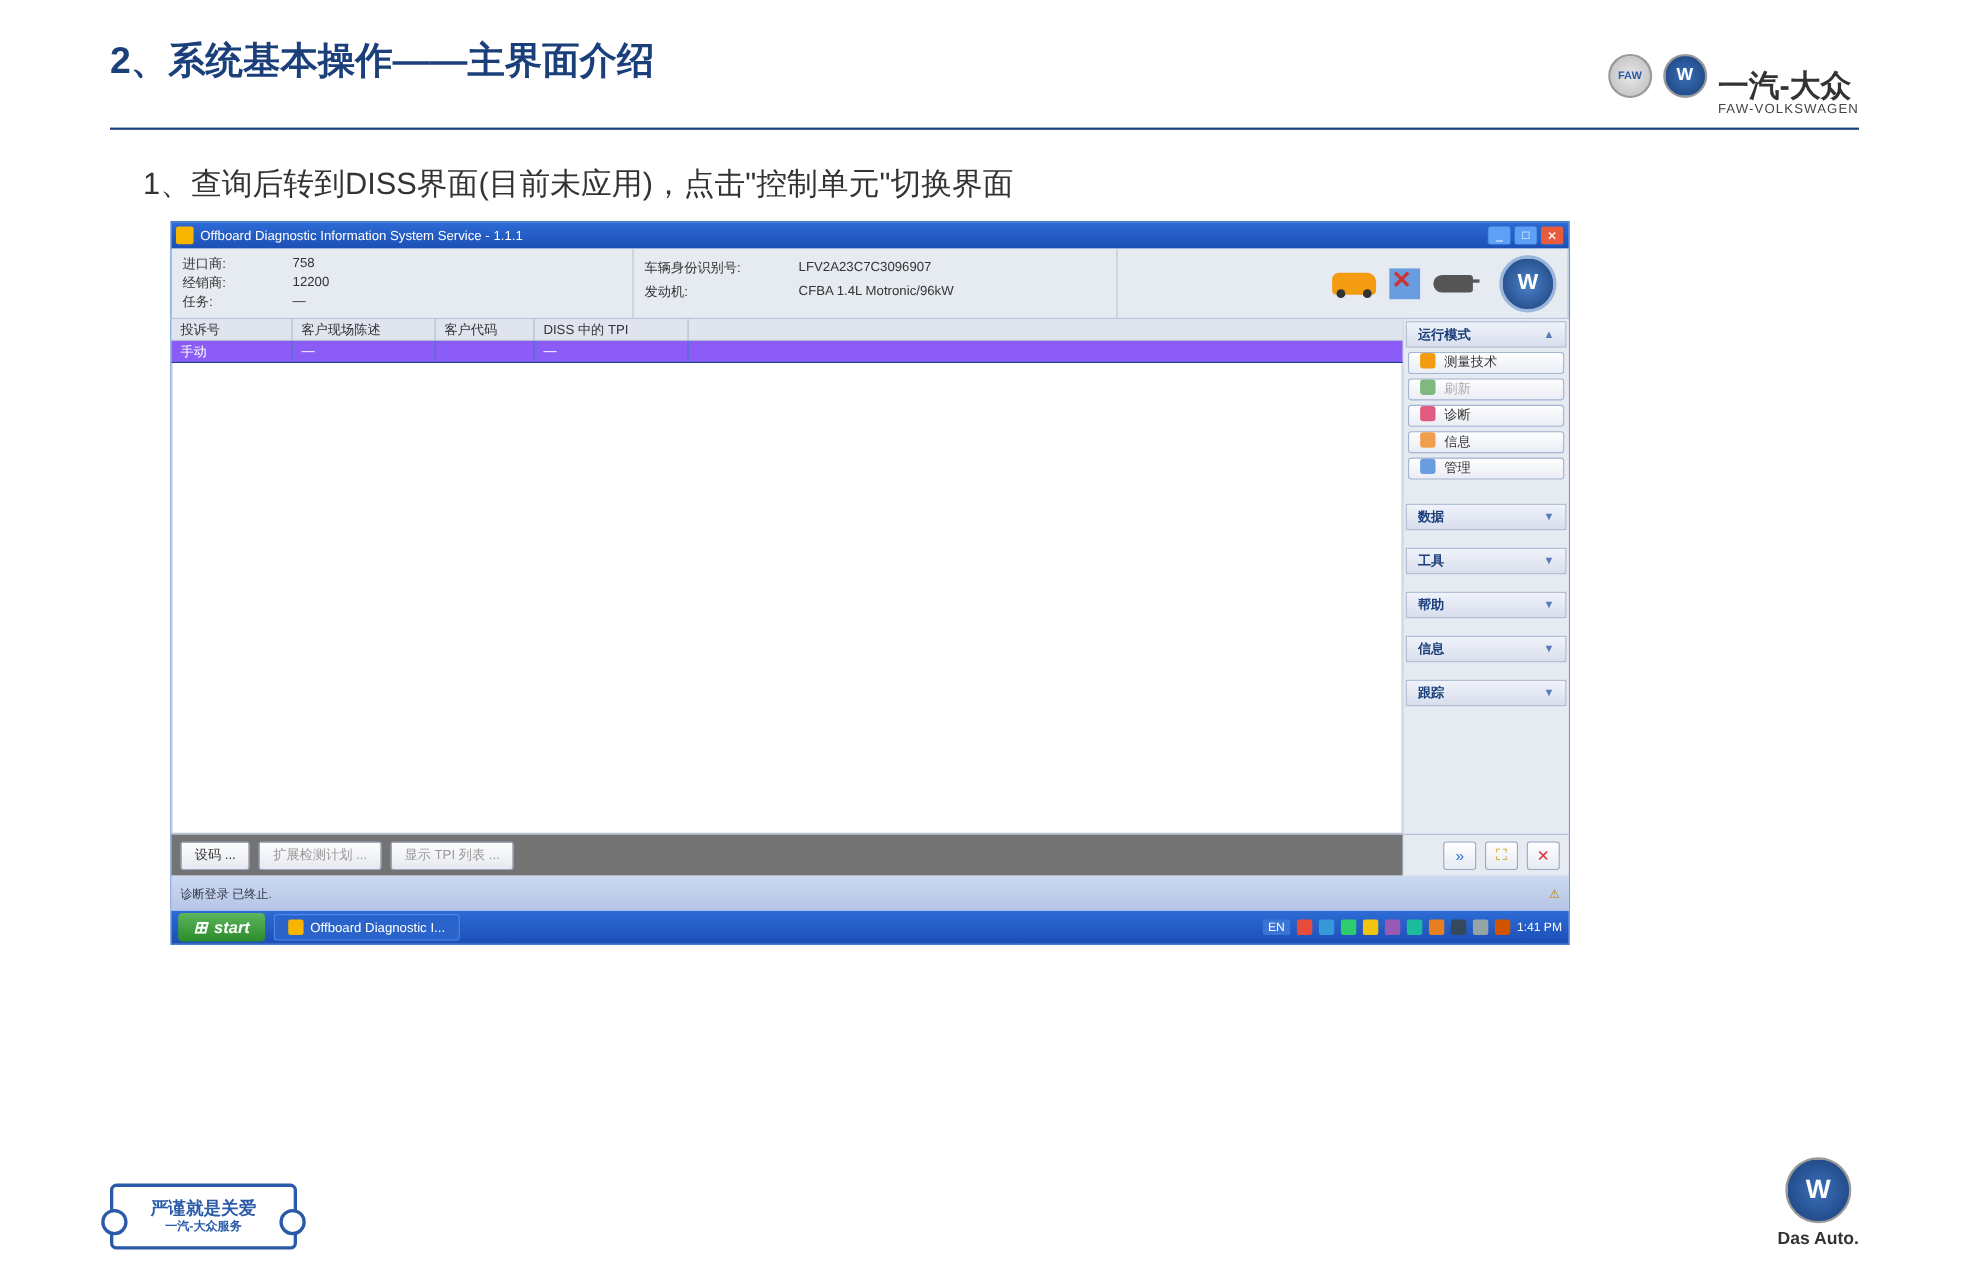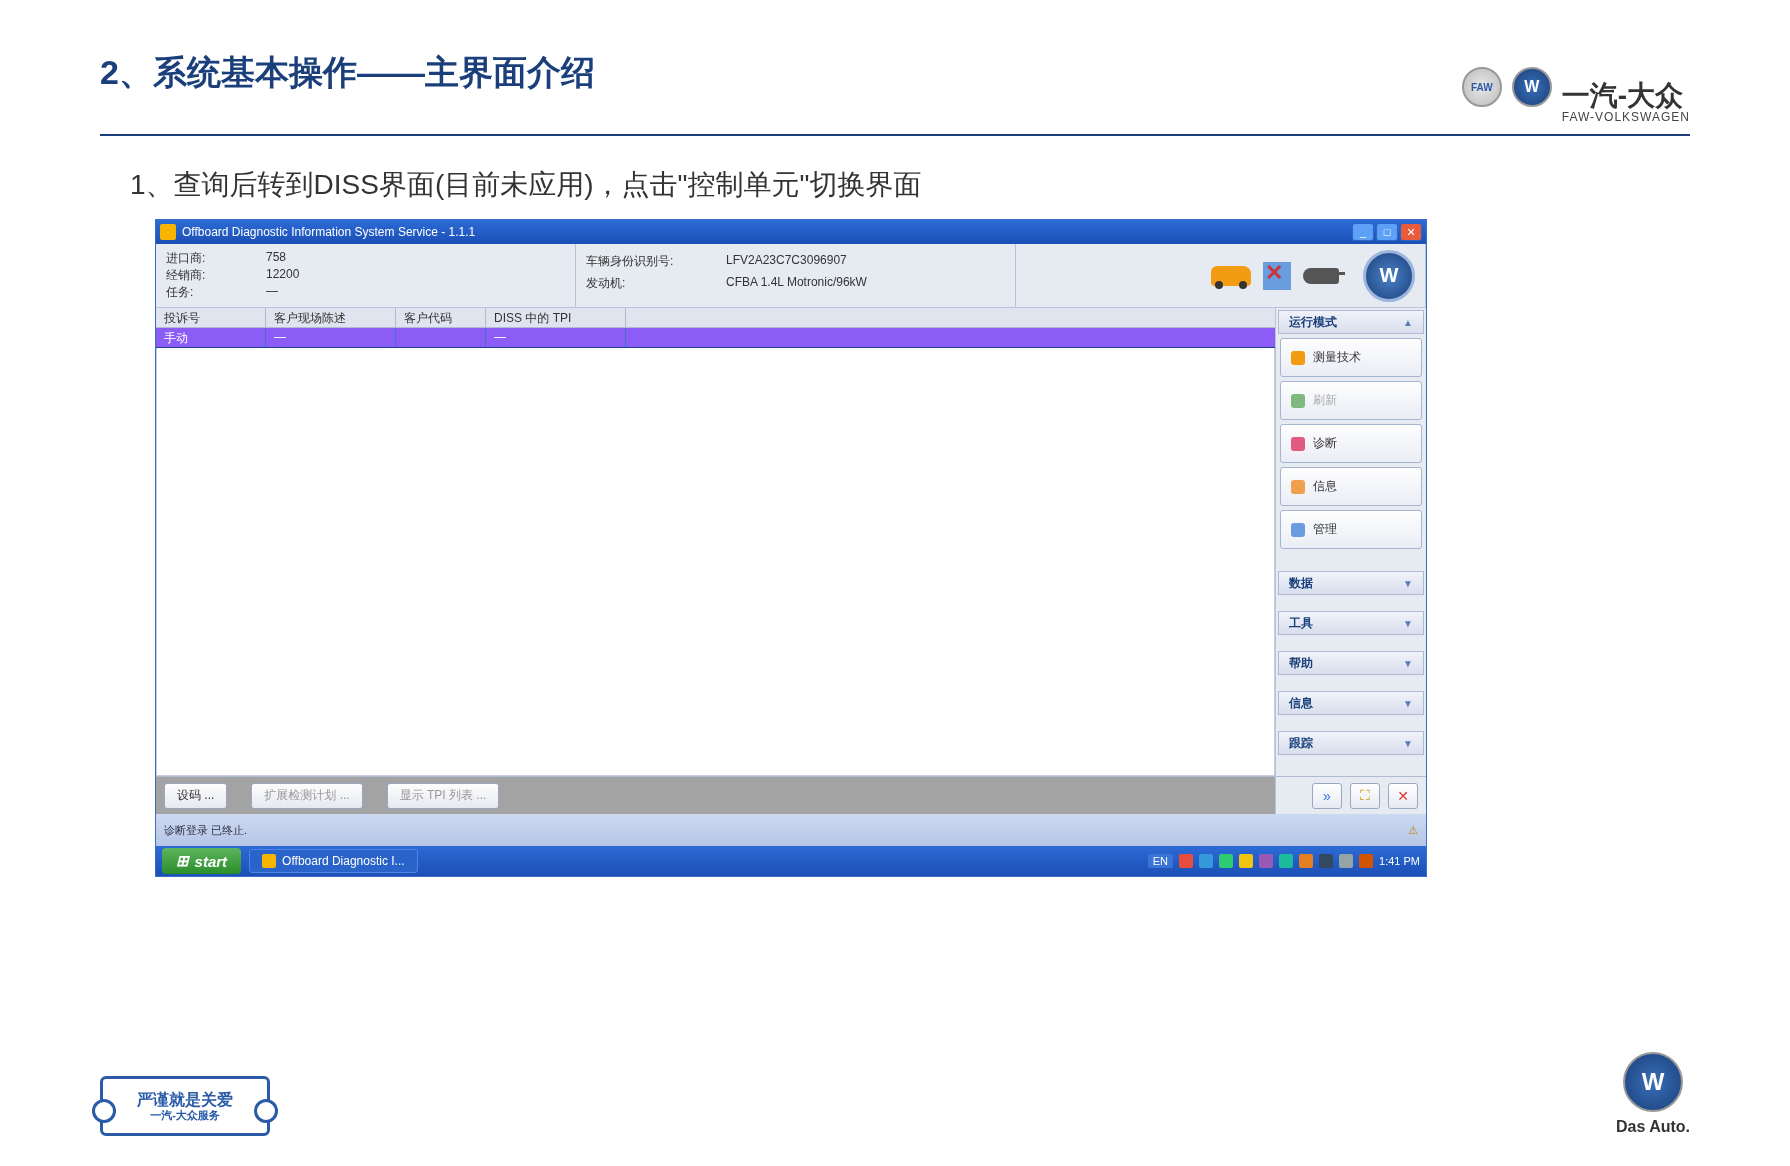--- a/index.html
+++ b/index.html
@@ -1,18 +1,18 @@
 <!DOCTYPE html>
 <html><head>
 <meta charset="utf-8">
 <style>
 * { margin: 0; padding: 0; box-sizing: border-box; font-family: "Microsoft YaHei", Arial, sans-serif; }
 body { background: #fff; width: 1790px; height: 1166px; position: relative; }
 
-.slide { padding: 50px 100px 0 100px; }
+.slide { padding: 32px 100px 0 100px; }
 .slide-header { display: flex; justify-content: space-between; align-items: flex-start; border-bottom: 2px solid #1a3f7a; padding-bottom: 10px; }
 .slide-title { color: #1a3f7a; font-size: 34px; font-weight: bold; }
 .logo-group { display: flex; align-items: center; gap: 10px; }
 .faw-circle { width: 40px; height: 40px; border-radius: 50%; background: radial-gradient(circle,#e8e8e8,#bbb); border: 2px solid #999; display: inline-flex; align-items: center; justify-content: center; color: #2a5aa8; font-size: 10px; font-weight: bold; }
 .vw-circle { width: 40px; height: 40px; border-radius: 50%; background: radial-gradient(circle,#3a6fb8,#1a3f7a); border: 2px solid #999; display: inline-flex; align-items: center; justify-content: center; color: #fff; font-size: 16px; font-weight: bold; }
 .logo-text { font-size: 28px; font-weight: bold; color: #333; line-height: 1; margin-top: 32px; }
 .logo-sub { font-size: 12px; color: #444; letter-spacing: 1px; }
 
 .subtitle { font-size: 28px; color: #333; margin: 30px 0 15px 30px; }
 
@@ -52,27 +52,27 @@
 .hand-cursor { position: absolute; left: 2px; top: -2px; width: 52px; height: 48px; background: #000; z-index: 2; display: flex; align-items: center; justify-content: center; }
 .hand-cursor::after { content:"☝"; color:#fff; font-size: 28px; }
 
 .sub-header { display: flex; height: 20px; background: #dfe4ee; font-size: 12px; color: #333; border-bottom: 1px solid #b0bad0; }
 .sub-header div { border-right: 1px solid #b0bad0; padding: 2px 8px; }
 .data-row { display: flex; height: 20px; background: #8b5cf6; font-size: 12px; color: #fff; border-bottom: 1px solid #1a4090; }
 .data-row div { border-right: 1px solid #4273c9; padding: 2px 8px; }
 .col-a{ width:110px; } .col-b{ width:130px; } .col-c{ width:90px; } .col-d{ width:140px; }
 .grid-body { flex: 1; background: #fff; border: 1px solid #c6cddc; border-top: none; }
 
-.bottom-bar { height: 38px; display: flex; align-items: center; gap: 24px; padding: 0 8px; background: #a3a3a3; border-top: 1px solid #b0bad0; }
+.bottom-bar { height: 38px; display: flex; align-items: center; gap: 8px; padding: 0 8px; background: #737373; border-top: 1px solid #b0bad0; }
 .btn-flat { height: 26px; padding: 0 12px; border: 1px solid #9ca8c2; background: linear-gradient(#fdfdfd,#e6e9f0); font-size: 12px; border-radius: 3px; color:#333; }
 .btn-flat.disabled { color: #999; }
 
 .side-panel .panel-header { height: 24px; background: linear-gradient(#f0f3fa,#d8deed); border: 1px solid #b0bad0; display: flex; align-items: center; justify-content: space-between; padding: 0 10px; font-size: 12px; color: #1a3f7a; font-weight: bold; margin: 2px; }
 .panel-header .chev { color: #5a7ab8; font-size: 10px; }
-.side-btn { height: 39px; margin: 2px 4px; border: 1px solid #a5b4d1; background: linear-gradient(#fefefe,#eaedf5); display: flex; align-items: center; gap: 8px; padding: 0 10px; font-size: 12px; color: #333; border-radius: 3px; }
+.side-btn { height: 20px; margin: 2px 4px; border: 1px solid #a5b4d1; background: linear-gradient(#fefefe,#eaedf5); display: flex; align-items: flex-start; gap: 8px; padding: 0 10px; font-size: 12px; color: #333; border-radius: 3px; }
 .side-btn.disabled { color: #aaa; }
 .side-btn .dot { width: 14px; height: 14px; border-radius: 3px; }
 
 .side-footer { margin-top: auto; height: 38px; display: flex; align-items: center; justify-content: flex-end; gap: 8px; padding: 0 8px; border-top: 1px solid #b0bad0; }
 .icon-btn { width: 30px; height: 26px; border: 1px solid #9ca8c2; background: linear-gradient(#fff,#e7eaf2); border-radius: 3px; display: flex; align-items: center; justify-content: center; font-size: 14px; }
 
 .statusbar { height: 32px; background: linear-gradient(#ccd9f1,#b5c5e6); font-size: 11px; color: #334; padding: 2px 8px; display: flex; align-items: center; justify-content: space-between; }
 .statusbar .warn { color: #b88400; }
 
 .taskbar { height: 30px; background: linear-gradient(#2d6bd6,#1b4fb5); display: flex; align-items: center; padding: 0 6px; gap: 8px; }

